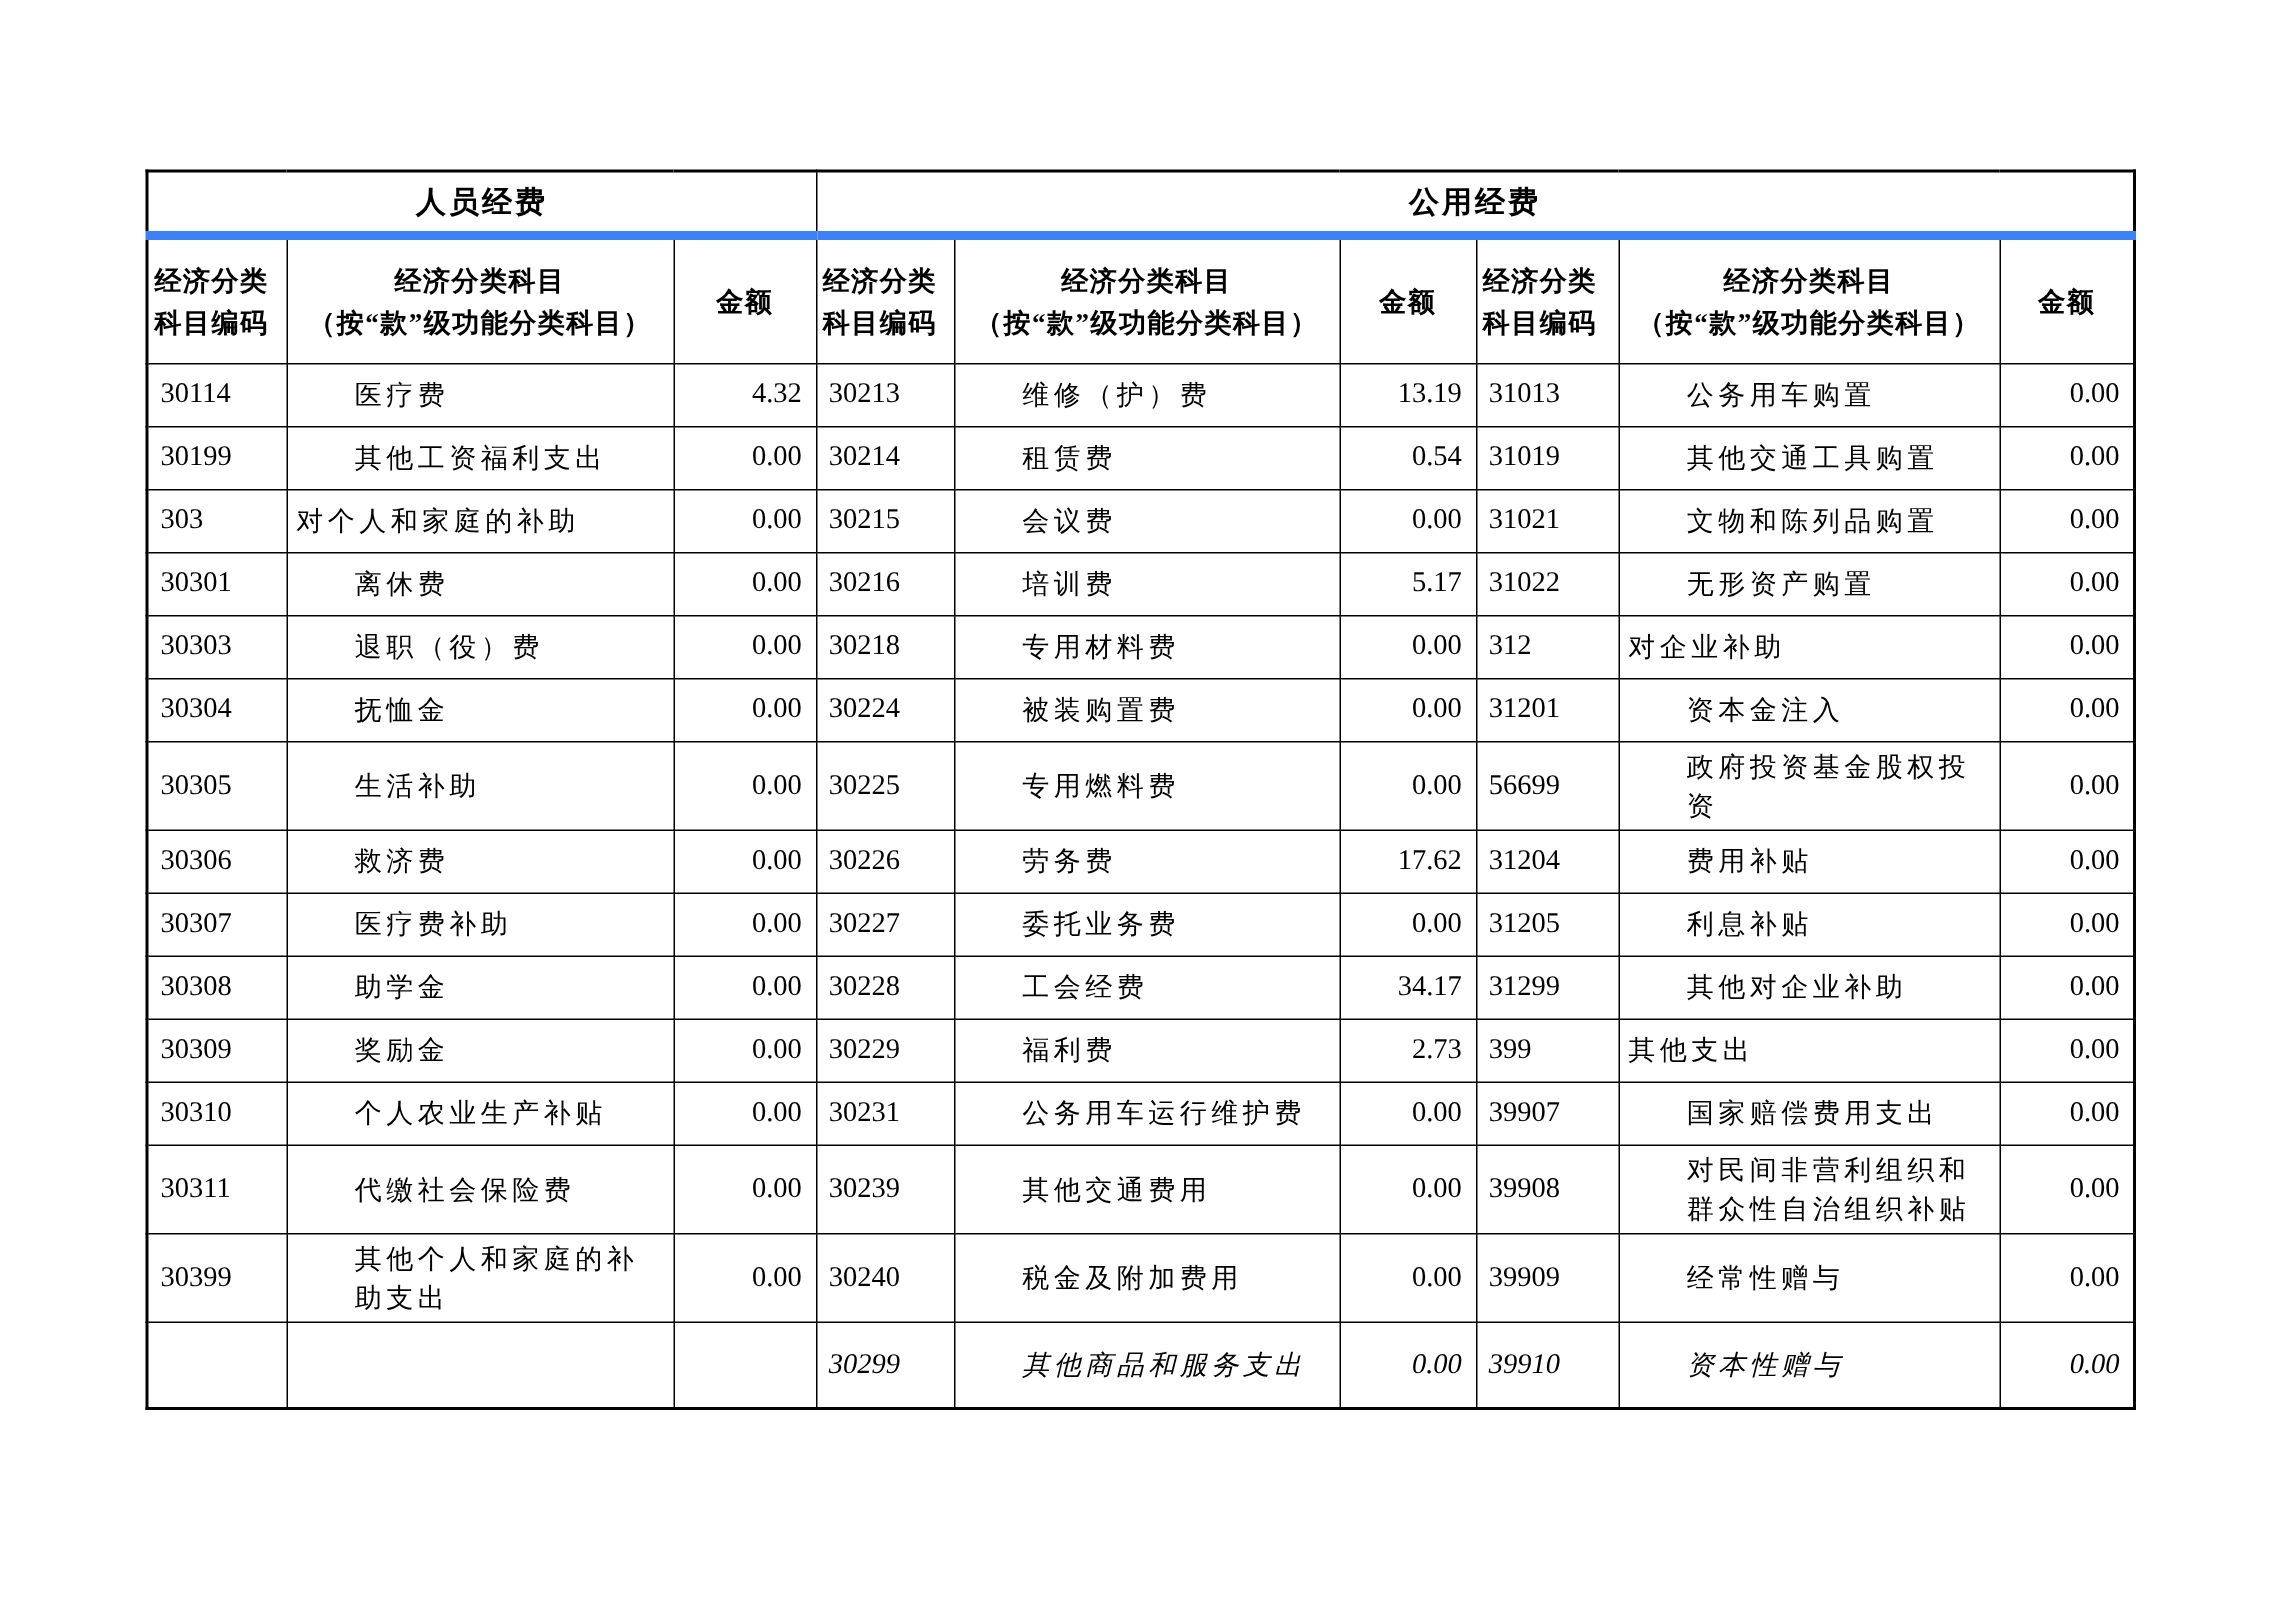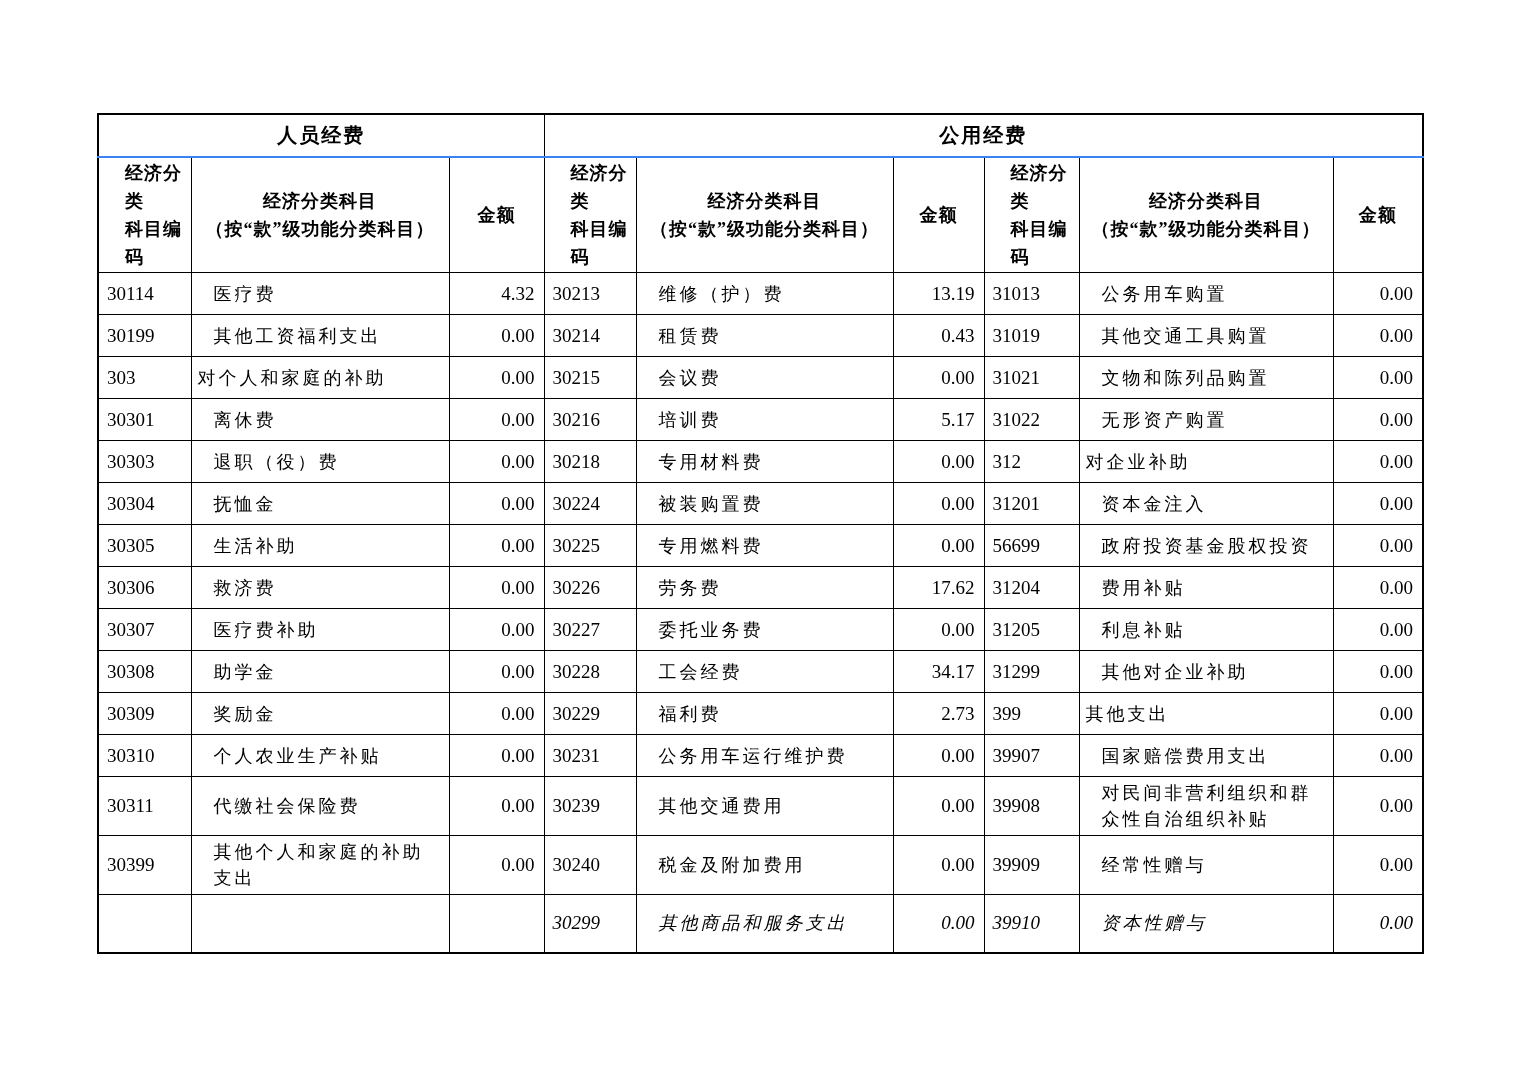--- a/index.html
+++ b/index.html
@@ -36,49 +36,49 @@
     vertical-align: middle;
     overflow: hidden;
   }
   
   tr.section-row { height: 43px; }
   tr.section-row th {
     font-size: 20px;
     font-weight: bold;
     text-align: center;
     letter-spacing: 2px;
-    border-bottom: 2px solid #3b82f6;
+    border-bottom: 6px solid #3b82f6;
   }
   tr.colhead-row { height: 85px; }
   tr.colhead-row th {
     font-size: 18px;
     font-weight: bold;
     letter-spacing: 1px;
     line-height: 28px;
   }
-  th.th-code { text-align: left; padding-left: 26px; }
+  th.th-code { text-align: left; padding-left: 4px; }
   th.th-subject { text-align: center; padding: 0 4px; }
   th.th-amount { text-align: center; }
   
   tbody tr { height: 42px; }
   tbody tr:nth-child(14) { height: 56px; }
   tbody tr:nth-child(15) { height: 58px; font-style: italic; }
   td.code-cell {
     font-size: 19px;
     text-align: left;
     padding-left: 8px;
   }
   td.subject-cell {
     font-size: 18px;
     text-align: left;
     letter-spacing: 3px;
     line-height: 26px;
     padding: 3px 8px 3px 6px;
   }
-  td.subject-cell.indent { padding-left: 22px; }
+  td.subject-cell.indent { padding-left: 45px; }
   td.amount-cell {
     font-size: 19px;
     text-align: right;
     padding-right: 9px;
     margin-left: 13px;
   }
 </style>
 </head>
 <body>
 
@@ -141,21 +141,21 @@
           <td class="code-cell">31013</td>
           <td class="subject-cell indent">公务用车购置</td>
           <td class="amount-cell">0.00</td>
         </tr>
         <tr>
           <td class="code-cell">30199</td>
           <td class="subject-cell indent">其他工资福利支出</td>
           <td class="amount-cell">0.00</td>
           <td class="code-cell">30214</td>
           <td class="subject-cell indent">租赁费</td>
-          <td class="amount-cell">0.43</td>
+          <td class="amount-cell">0.54</td>
           <td class="code-cell">31019</td>
           <td class="subject-cell indent">其他交通工具购置</td>
           <td class="amount-cell">0.00</td>
         </tr>
         <tr>
           <td class="code-cell">303</td>
           <td class="subject-cell">对个人和家庭的补助</td>
           <td class="amount-cell">0.00</td>
           <td class="code-cell">30215</td>
           <td class="subject-cell indent">会议费</td>

